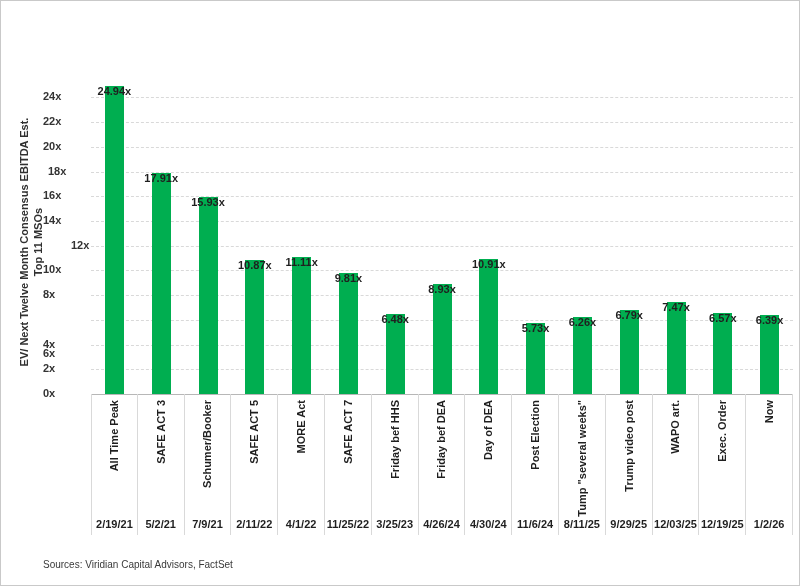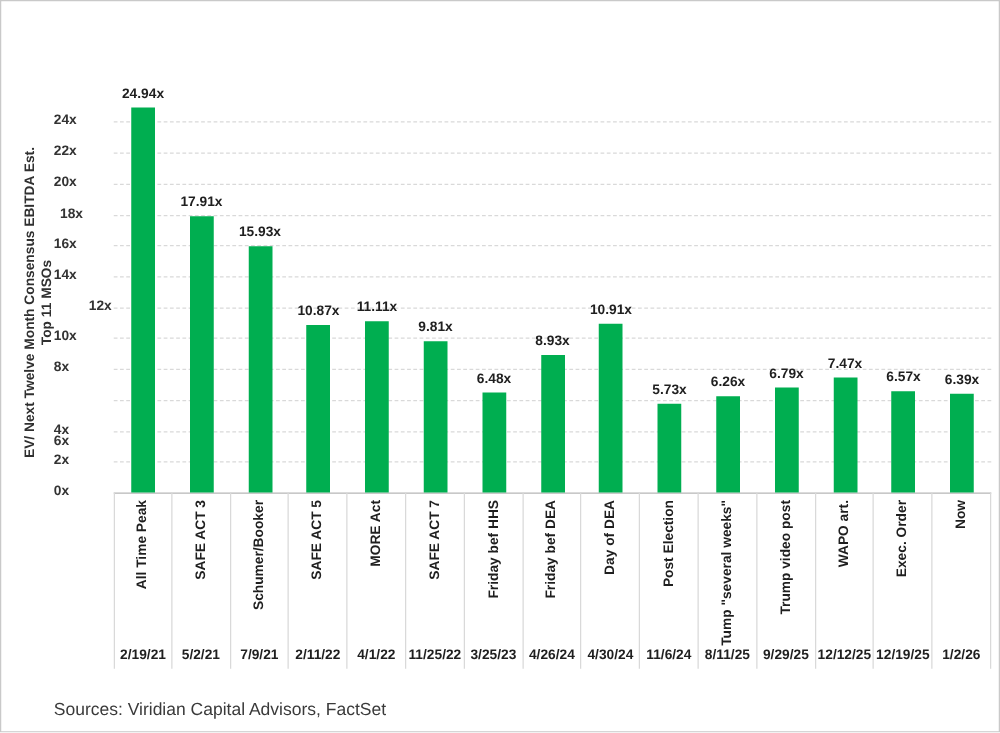--- a/index.html
+++ b/index.html
@@ -75,20 +75,21 @@
     background: #00AE50;
   }
   .bar-value-label {
     position: absolute;
     width: 64px;
     text-align: center;
     font-size: 11px;
     font-weight: bold;
     color: #1f1f1f;
     white-space: nowrap;
+    margin-top: 16px;
   }
   .category-cell {
     position: absolute;
     box-sizing: border-box;
     border-right: 1px solid #d9d9d9;
   }
   .category-cell.first {
     border-left: 1px solid #d9d9d9;
   }
   .cat-label {
@@ -110,21 +111,21 @@
     text-align: center;
     font-size: 11px;
     font-weight: bold;
     color: #1f1f1f;
     white-space: nowrap;
   }
   .source-note {
     position: absolute;
     left: 42px;
     top: 558px;
-    font-size: 14px;
+    font-size: 10px;
     color: #3a3a3a;
   }
 </style>
 </head>
 <body>
 
 <div id="chart-root">
   <div class="y-axis-title">
     <div>EV/ Next Twelve Month Consensus EBITDA Est.</div>
     <div>Top 11 MSOs</div>
@@ -233,21 +234,21 @@
       <div class="category-cell" style="position: absolute; left: 558px; top: 393px; width: 46.8px; height: 141px;">
         <div class="cat-label">Tump "several weeks"</div>
         <div class="date-label">8/11/25</div>
       </div>
       <div class="category-cell" style="position: absolute; left: 604.8px; top: 393px; width: 46.8px; height: 141px;">
         <div class="cat-label">Trump video post</div>
         <div class="date-label">9/29/25</div>
       </div>
       <div class="category-cell" style="position: absolute; left: 651.6px; top: 393px; width: 46.8px; height: 141px;">
         <div class="cat-label">WAPO art.</div>
-        <div class="date-label">12/12/25</div>
+        <div class="date-label">12/03/25</div>
       </div>
       <div class="category-cell" style="position: absolute; left: 698.4px; top: 393px; width: 46.8px; height: 141px;">
         <div class="cat-label">Exec. Order</div>
         <div class="date-label">12/19/25</div>
       </div>
       <div class="category-cell" style="position: absolute; left: 745.2px; top: 393px; width: 46.8px; height: 141px;">
         <div class="cat-label">Now</div>
         <div class="date-label">1/2/26</div>
       </div>
     </div>

